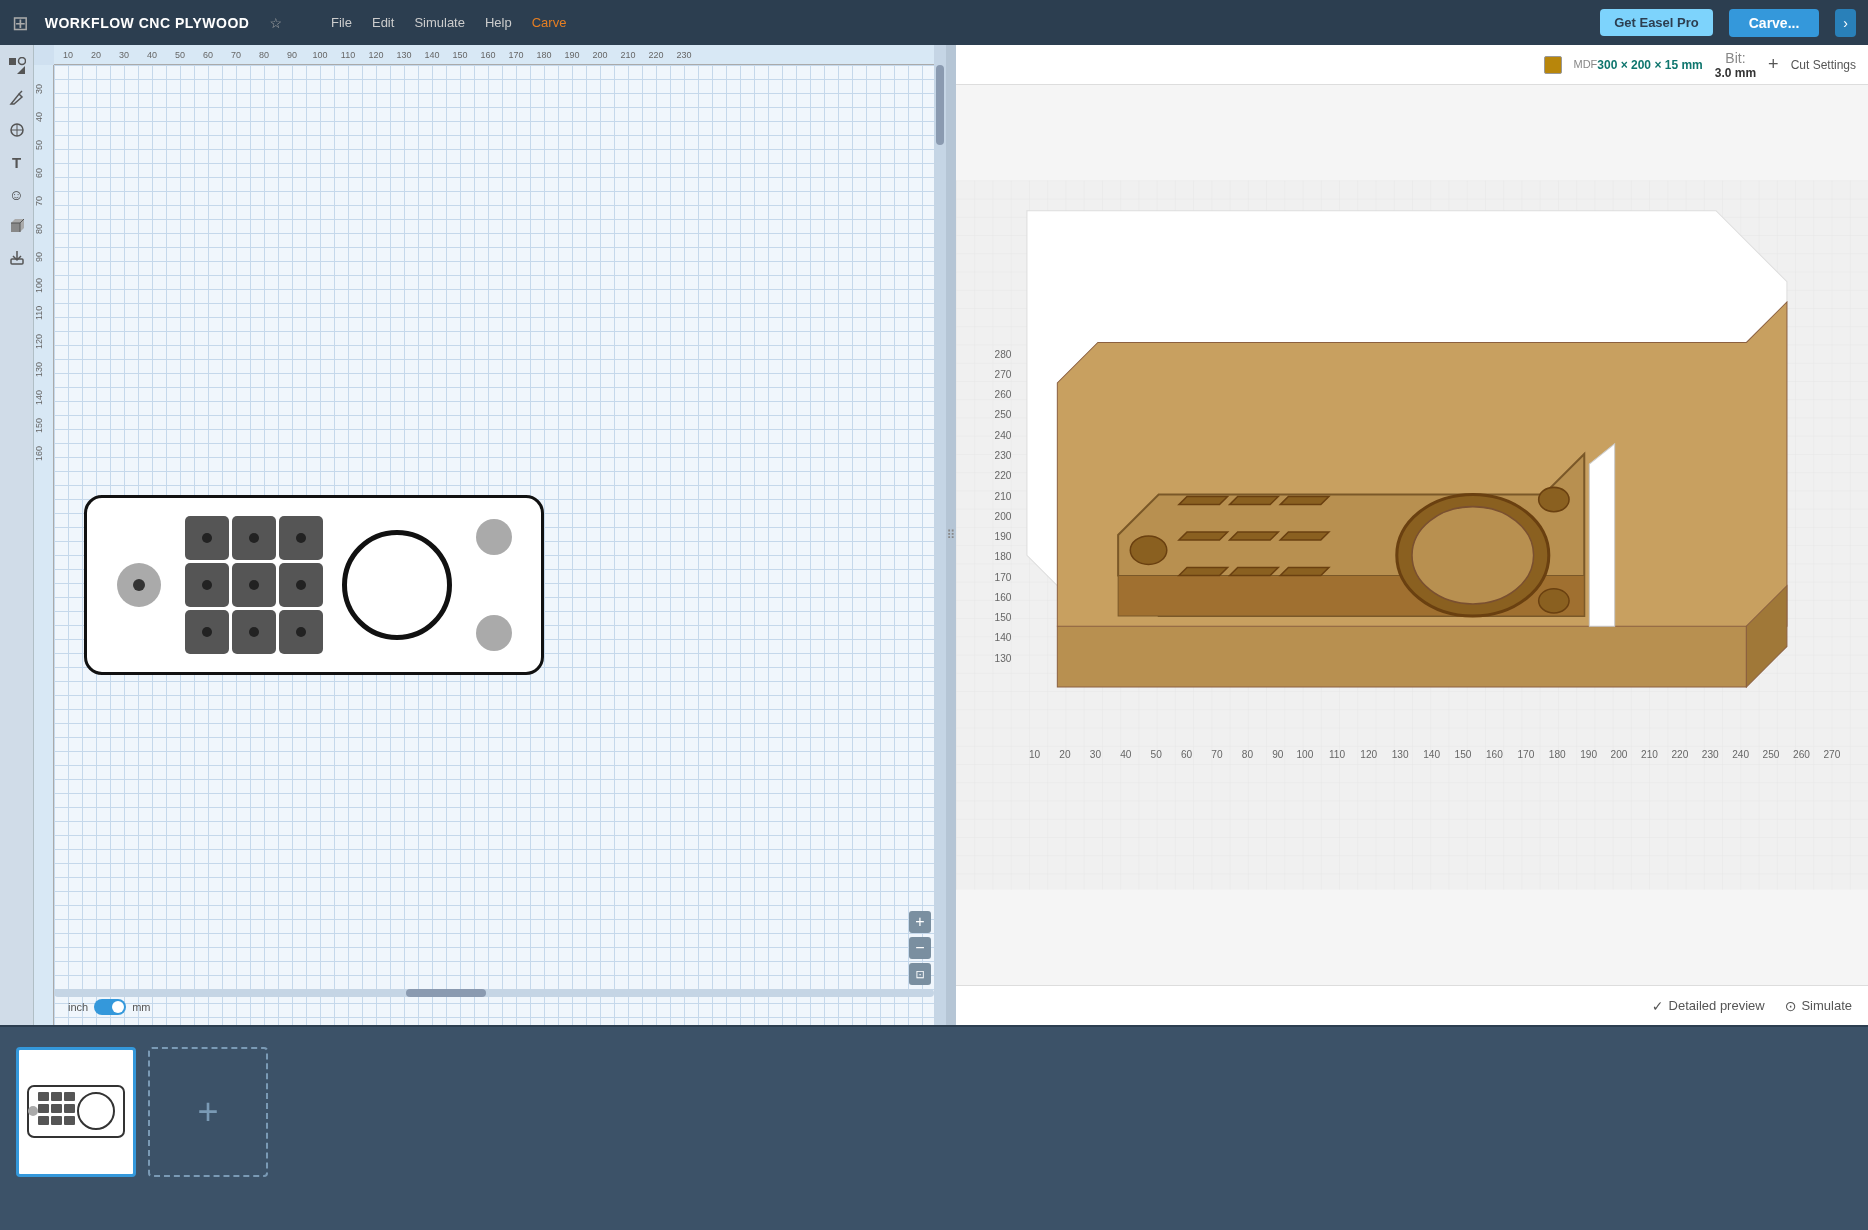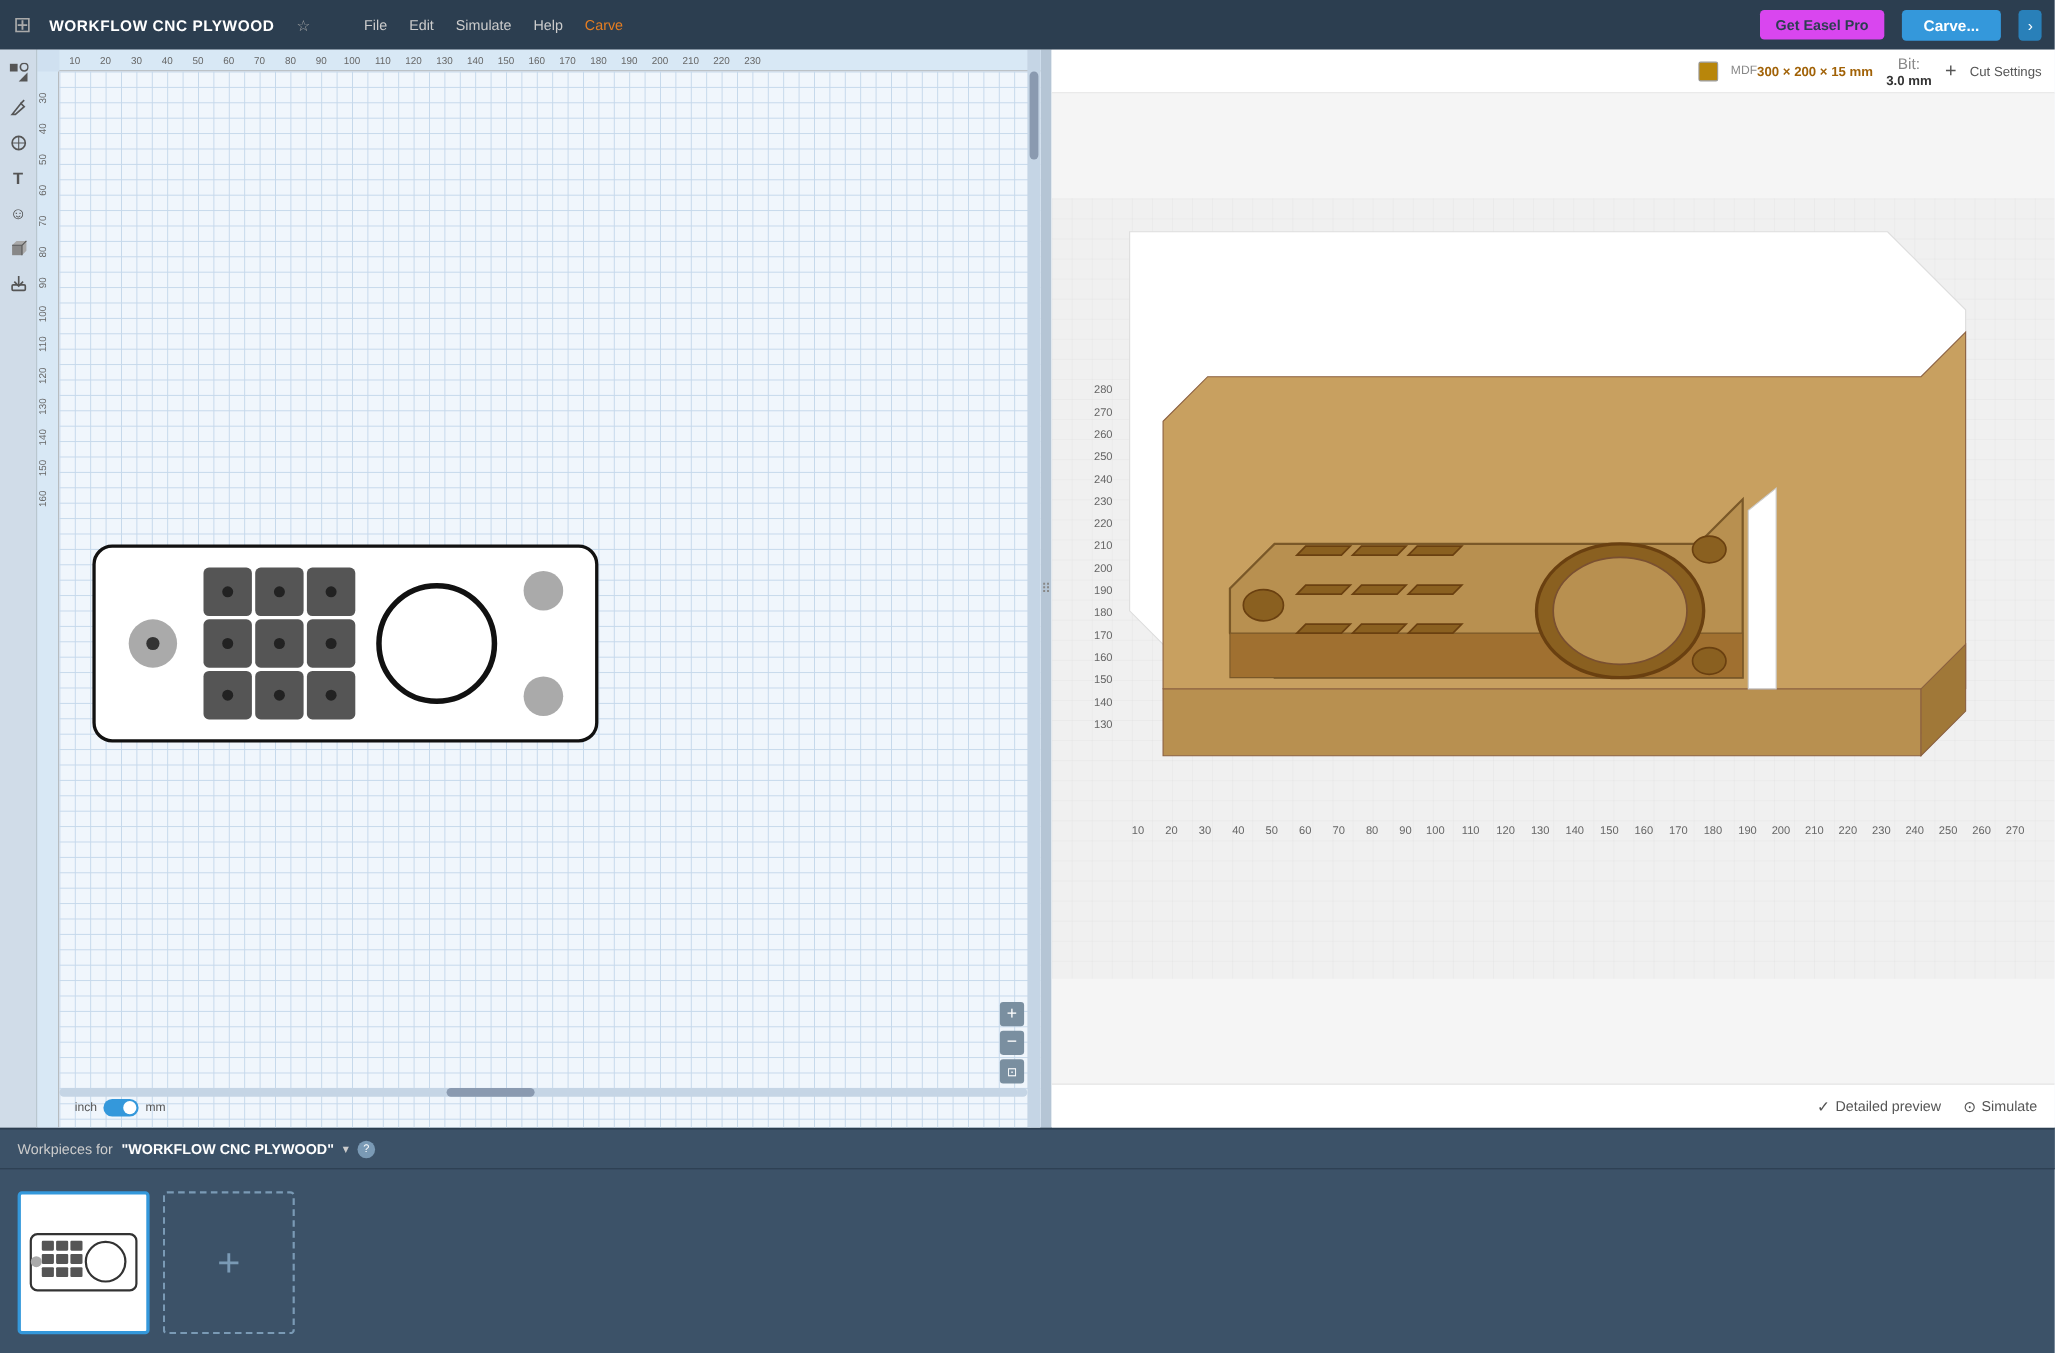--- a/index.html
+++ b/index.html
@@ -13,21 +13,21 @@
       position: relative; z-index: 100;
     }
     #navbar .app-icon { font-size: 20px; color: #aaa; }
     #navbar .project-title { font-size: 14px; font-weight: bold; color: white; letter-spacing: 0.5px; }
     #navbar .star-icon { font-size: 14px; color: #aaa; margin-left: 4px; cursor: pointer; }
     #navbar .nav-menu { display: flex; gap: 20px; margin-left: 33px; }
     #navbar .nav-item { font-size: 13px; color: #ccc; cursor: pointer; }
     #navbar .nav-item.shop { color: #e67e22; }
     #navbar .spacer { flex: 1; }
     #navbar .get-easel-pro-btn {
-      background: #d946ef; color: #2c3e50; border: none;
+      background: #7dd3fc; color: #2c3e50; border: none;
       padding: 6px 14px; border-radius: 4px; font-size: 13px;
       font-weight: bold; cursor: pointer;
     }
     #navbar .carve-btn {
       background: #3498db; color: white; border: none;
       padding: 6px 20px; border-radius: 4px; font-size: 14px;
       font-weight: bold; cursor: pointer;
     }
     #navbar .arrow-btn {
       background: #2980b9; color: white; border: none;
@@ -135,21 +135,21 @@
     
     .material-bar {
       position: absolute; top: 0; right: 0; left: 0; height: 40px;
       background: white; border-bottom: 1px solid #ddd;
       display: flex; align-items: center; justify-content: flex-end;
       padding: 0 12px; gap: 12px; font-size: 12px; color: #555;
     }
     .material-swatch { width: 18px; height: 18px; background: #b8860b; border-radius: 2px; border: 1px solid #999; }
     .material-info { display: flex; flex-direction: row; }
     .material-name { font-size: 11px; color: #888; }
-    .material-size { font-size: 12px; color: #a16207; font-weight: bold; }
+    .material-size { font-size: 12px; color: #0f766e; font-weight: bold; }
     .bit-info { display: flex; flex-direction: column; align-items: center; }
     .bit-label { font-size: 14px; color: #888; }
     .bit-value { font-size: 12px; color: #333; font-weight: bold; }
     .plus-btn { font-size: 18px; color: #555; cursor: pointer; background: none; border: none; }
     .cut-settings-btn { font-size: 12px; color: #555; cursor: pointer; background: none; border: none; font-weight: 500; }
 
     
     .preview-3d {
       position: absolute; top: 40px; left: 0; right: 0; bottom: 40px;
       background: #f5f5f5;
@@ -544,26 +544,20 @@
       <button class="simulate-btn">
         <span class="sim-icon">⊙</span>
         <span>Simulate</span>
       </button>
     </div>
   </div>
 
 </div>
 
 <div id="bottom-panel">
-  <div class="workpieces-header">
-    <span class="workpieces-label">Workpieces for</span>
-    <span class="workpieces-name">"WORKFLOW CNC PLYWOOD"</span>
-    <span class="dropdown-arrow">▾</span>
-    <div class="info-icon">?</div>
-  </div>
   <div class="workpieces-scroll">
 
     <div class="workpiece-thumb active">
       <svg width="100" height="55" viewBox="0 0 100 55">
         <rect x="2" y="2" width="96" height="51" rx="6" fill="white" stroke="#333" stroke-width="2"></rect>
 
         <rect x="12" y="8" width="11" height="9" rx="1" fill="#555"></rect>
         <rect x="25" y="8" width="11" height="9" rx="1" fill="#555"></rect>
         <rect x="38" y="8" width="11" height="9" rx="1" fill="#555"></rect>
         <rect x="12" y="20" width="11" height="9" rx="1" fill="#555"></rect>

